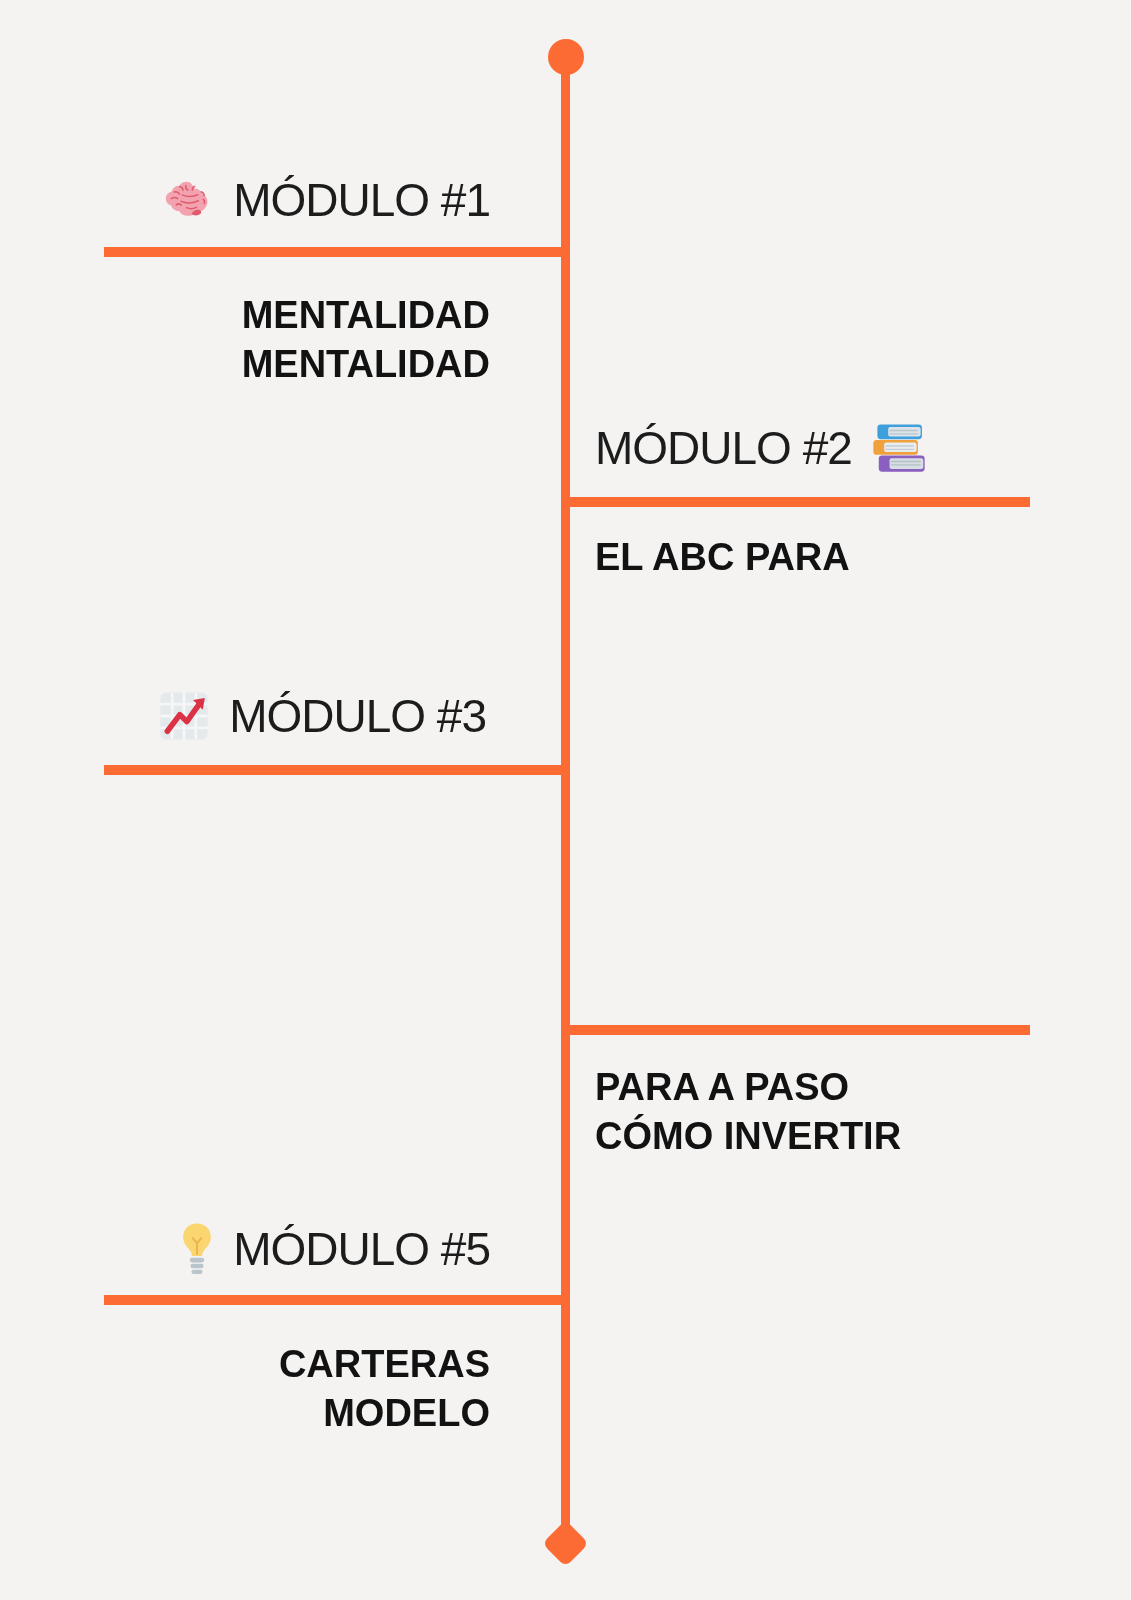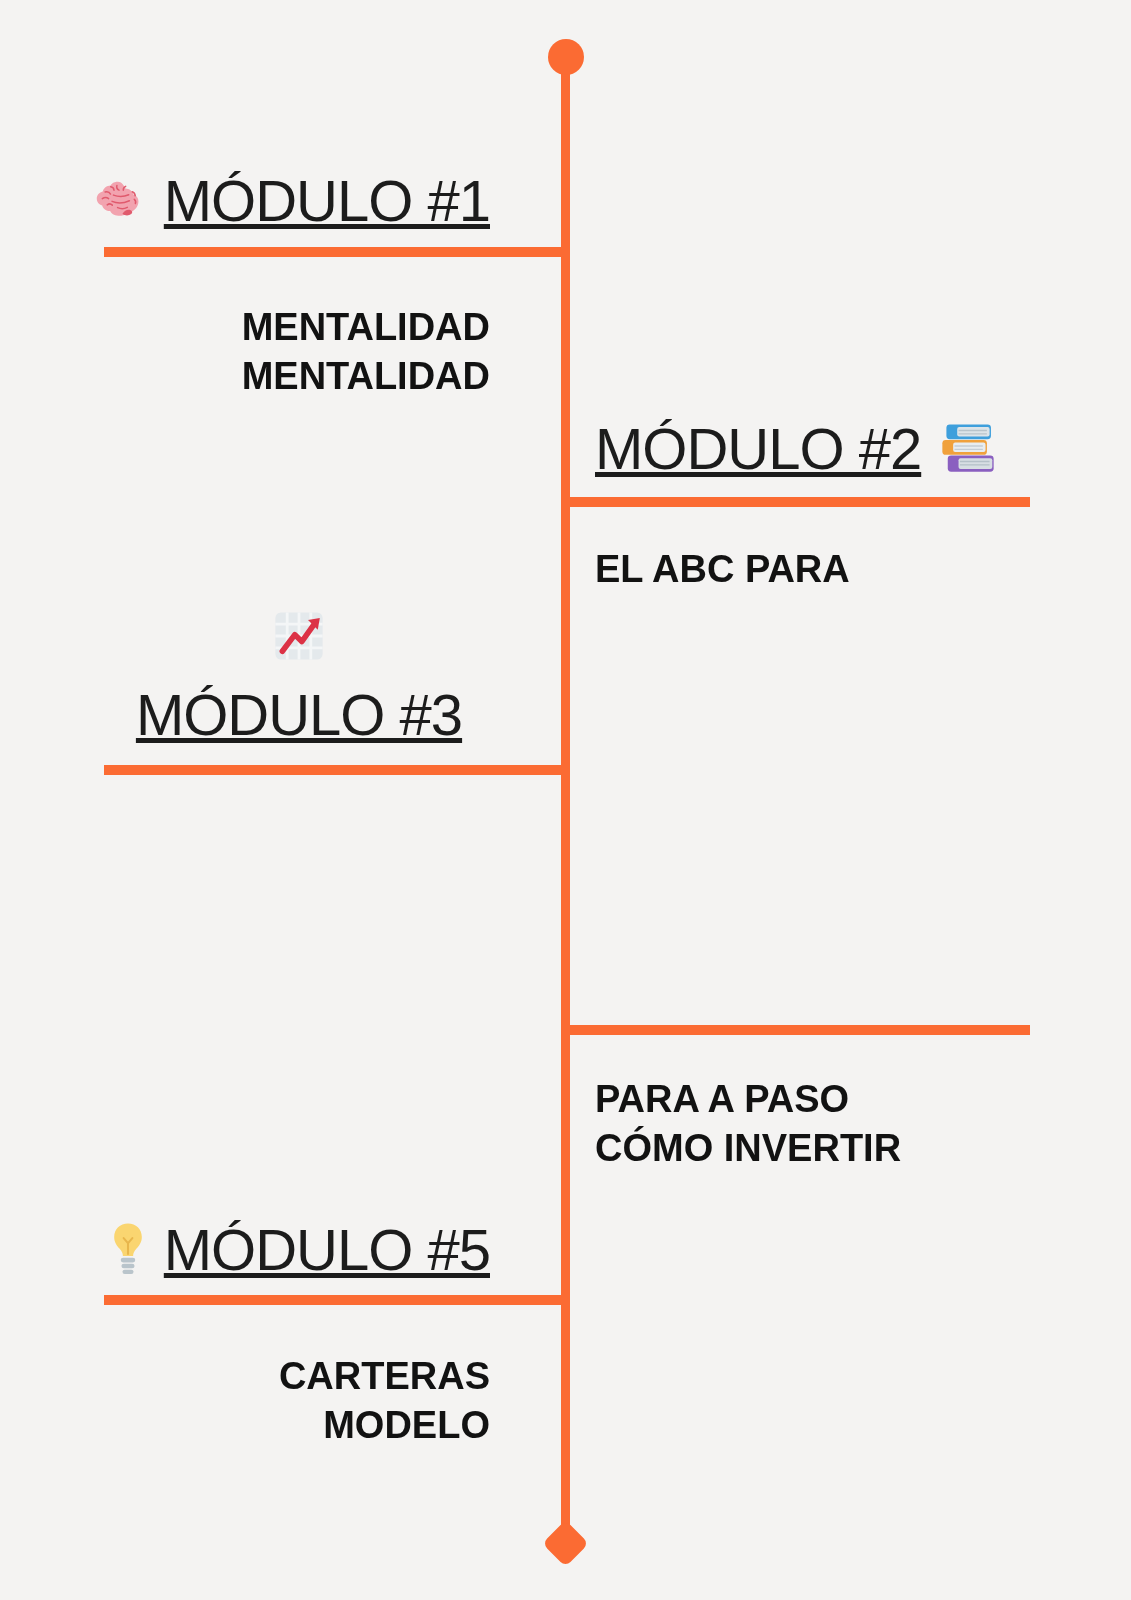--- a/index.html
+++ b/index.html
@@ -44,58 +44,56 @@
     height: 64px;
     display: flex;
     align-items: center;
     gap: 20px;
     white-space: nowrap;
   }
   .title-row.left  { width: 430px; justify-content: flex-end; }
   .title-row.right { justify-content: flex-start; }
 
   .module-title {
-    font-size: 58px;
+    font-size: 46px;
     font-weight: 300;
     letter-spacing: -1px;
     color: #1c1c1c;
-    text-decoration: underline;
   }
 
   .divider {
     position: absolute;
     height: 10px;
     background: #fb6b33;
   }
 
   .subtitle {
     position: absolute;
     font-size: 38px;
     font-weight: 800;
     line-height: 49px;
     letter-spacing: 0;
     color: #121212;
     white-space: nowrap;
-    margin-top: 12px;
   }
   .subtitle.left  { width: 430px; text-align: right; }
   .subtitle.right { text-align: left; }
 
   .icon { display: inline-flex; flex: 0 0 auto; }
 
   
   #m1-title   { top: 168px;  left: 100px; padding-right: 40px; }
   #m1-divider { top: 247px;  left: 104px; width: 466px; }
   #m1-sub     { top: 291px;  left: 100px; padding-right: 40px; }
 
   #m2-title   { top: 416px;  left: 595px; }
   #m2-divider { top: 497px;  left: 561px; width: 469px; }
   #m2-sub     { top: 533px;  left: 595px; }
 
-  #m3-title   { top: 684px;  left: 104px; padding-right: 40px; flex-direction: column; }
+  #m3-title   { top: 684px;  left: 96px; padding-right: 40px; }
   #m3-divider { top: 765px;  left: 104px; width: 466px; }
   #m3-sub     { top: 806px;  left: 100px; padding-right: 40px; }
 
   #m4-title   { top: 944px;  left: 595px; }
   #m4-divider { top: 1025px; left: 561px; width: 469px; }
   #m4-sub     { top: 1063px; left: 595px; }
 
   #m5-title   { top: 1217px; left: 100px; padding-right: 40px; }
   #m5-divider { top: 1295px; left: 104px; width: 466px; }
   #m5-sub     { top: 1340px; left: 100px; padding-right: 40px; }

